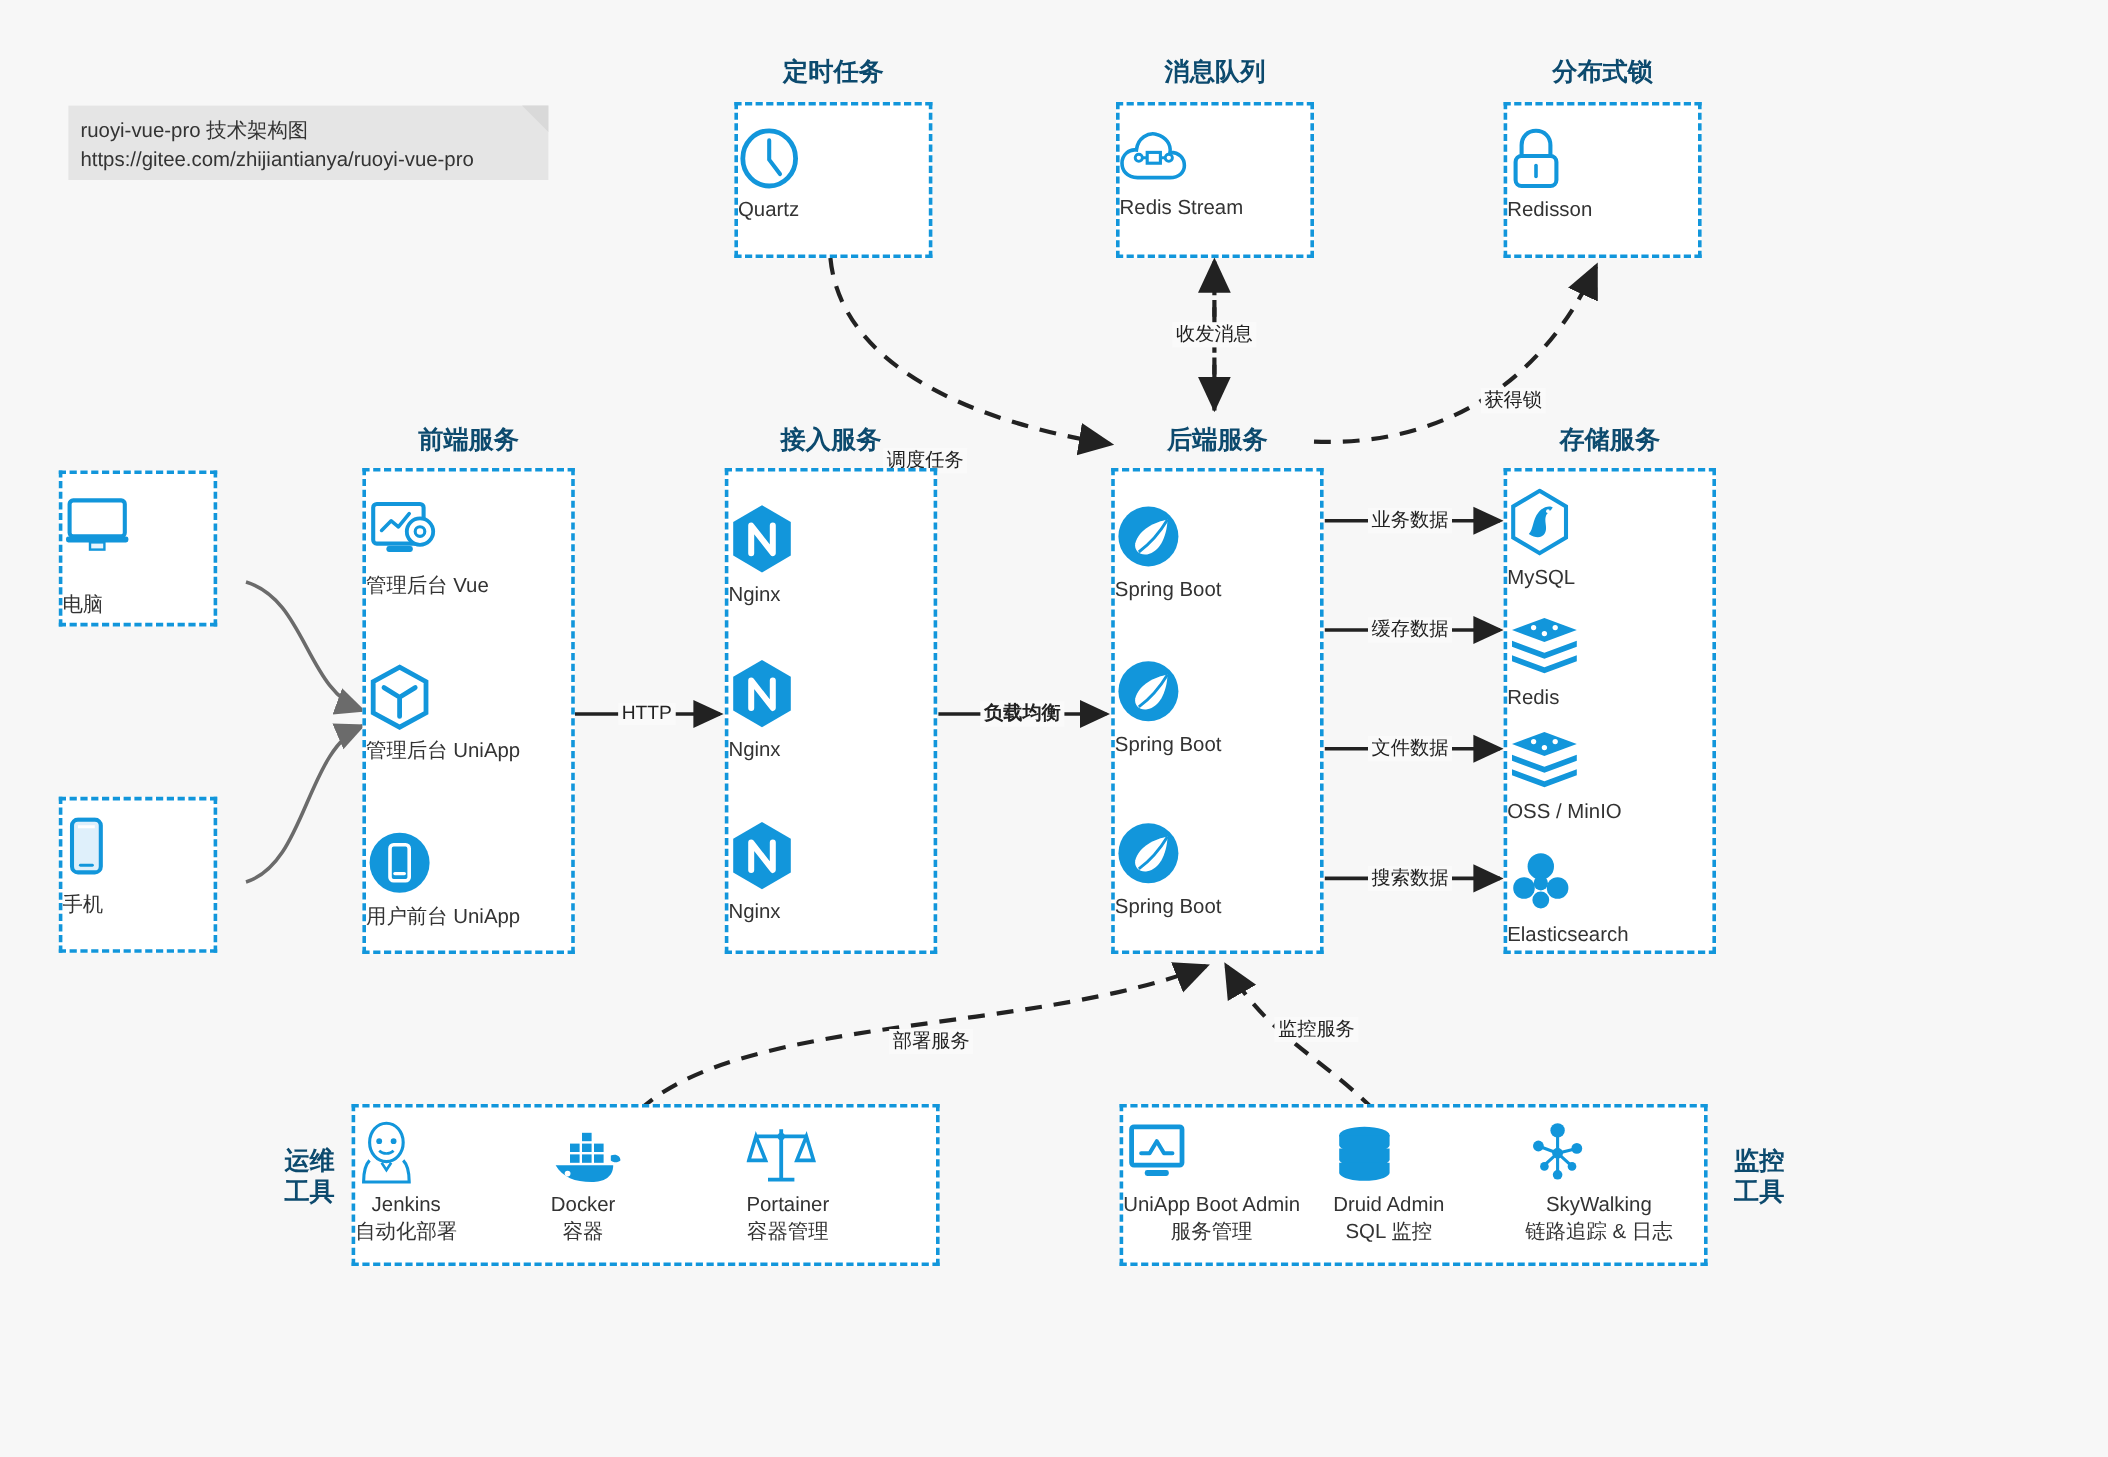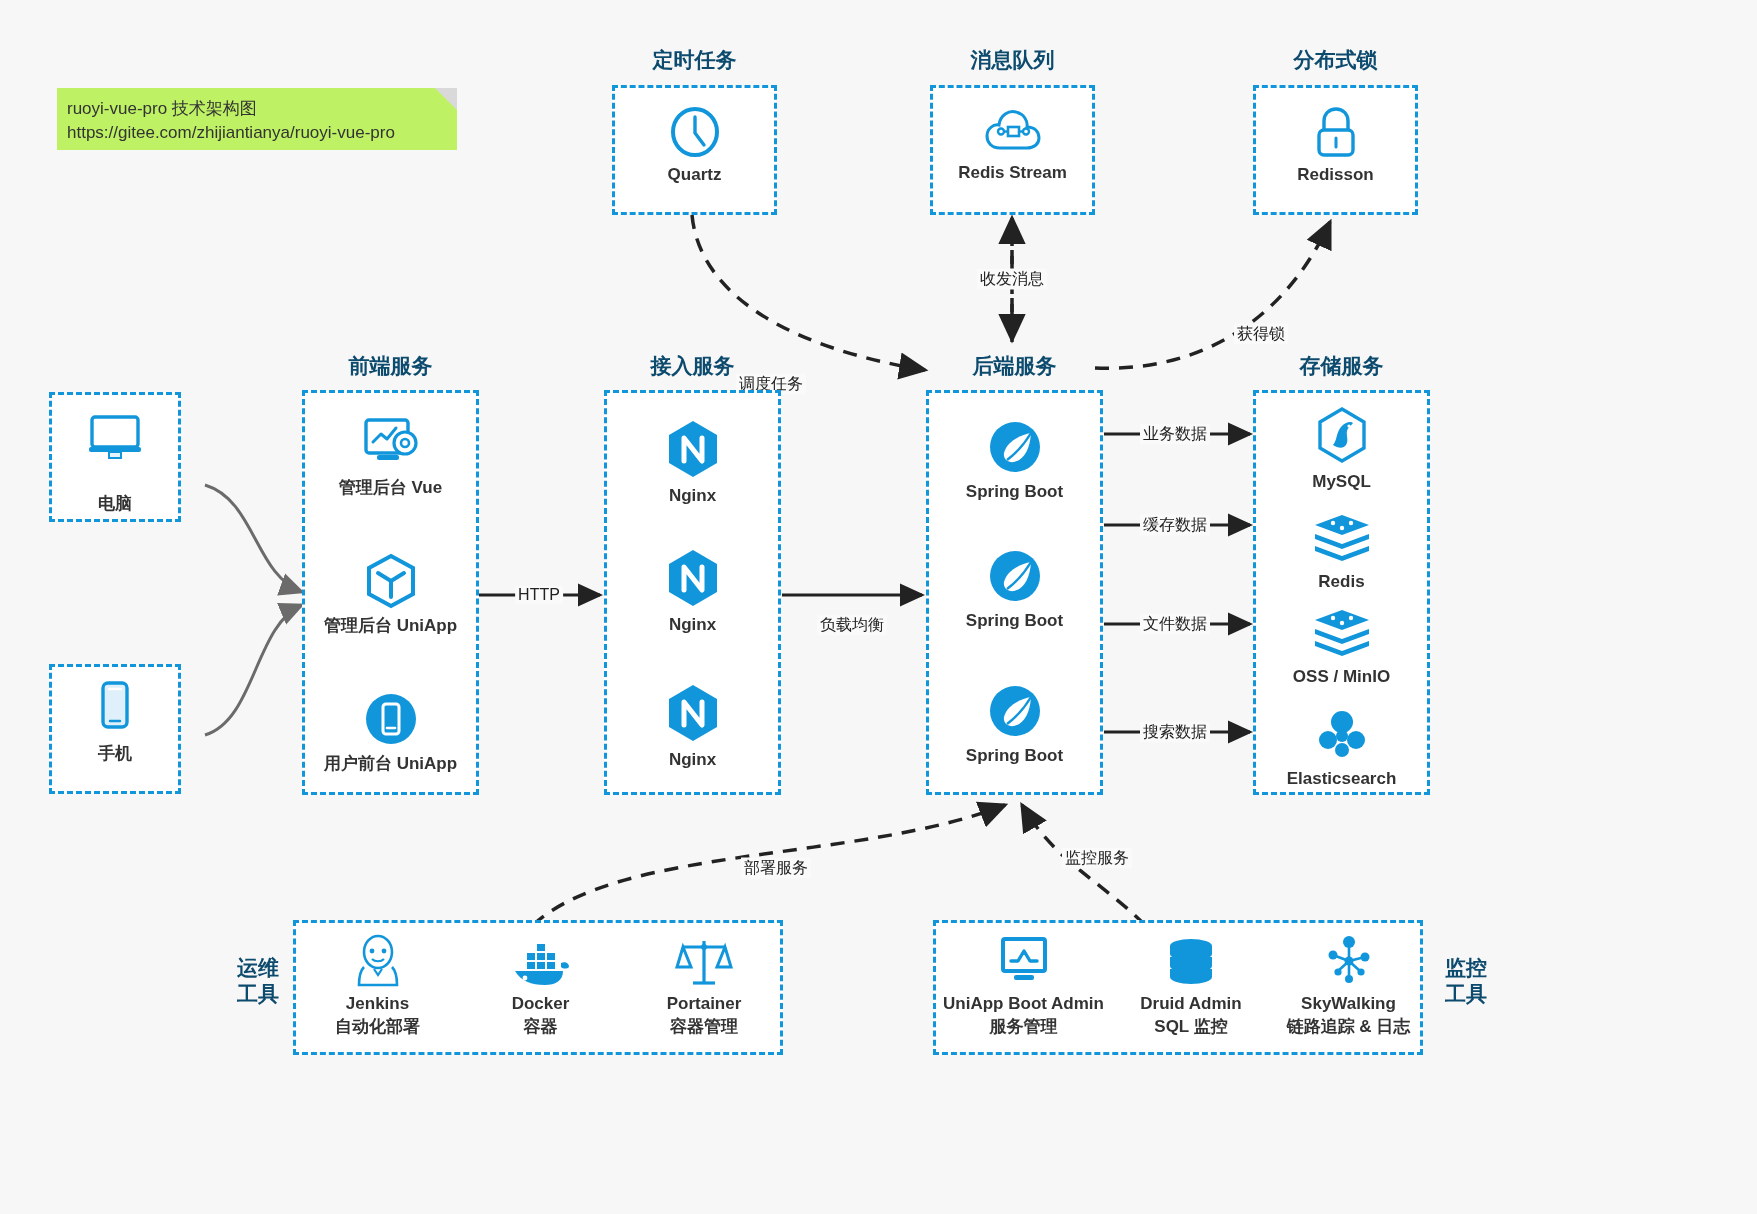--- a/index.html
+++ b/index.html
@@ -7,21 +7,21 @@
     width:1757px;height:1214px;
     background:#f7f7f7;
     font-family:"Liberation Sans","DejaVu Sans",sans-serif;
     position:relative;overflow:hidden;
   }
   .stage{position:absolute;inset:0;}
 
   
   .note{
     position:absolute;left:57px;top:88px;width:400px;height:62px;
-    background:#bef264;
+    background:#e5e5e5;
     box-shadow:0 0 0 0 transparent;
   }
   .note .fold{
     position:absolute;right:0;top:0;width:0;height:0;
     border-left:22px solid transparent;border-top:22px solid #d9d9d9;
   }
   .note .txt{
     position:absolute;left:10px;top:8px;right:26px;
     font-size:17px;color:#333;line-height:1.55;white-space:nowrap;
   }
@@ -36,23 +36,22 @@
   .grp-title{
     position:absolute;
     color:#0c4a6e;font-weight:bold;font-size:21px;
     text-align:center;white-space:nowrap;
   }
   .grp-title.vert{line-height:1.25;}
 
   
   .node{
     position:absolute;left:0;right:0;
-    display:flex;flex-direction:column;align-items:center;
+    display:flex;flex-direction:column;align-items:flex-start;
     justify-content:flex-start;
-    font-weight:bold;
   }
   .node .ico{display:block;}
   .node .lbl{
     margin-top:6px;font-size:17px;color:#333;text-align:center;
     line-height:1.35;white-space:nowrap;
   }
   .node .lbl .sub{display:block;}
 
   
   .elabel{
@@ -102,21 +101,21 @@
     <path d="M1012,250 L1012,340" fill="none" stroke="#222" stroke-width="3.5" stroke-dasharray="14 10" marker-end="url(#ah)"></path>
 
     <path d="M1095,368 C1190,372 1280,330 1330,222" fill="none" stroke="#222" stroke-width="3.5" stroke-dasharray="14 10" marker-end="url(#ah)"></path>
 
     <path d="M533,925 C620,845 860,862 1005,805" fill="none" stroke="#222" stroke-width="3.5" stroke-dasharray="14 10" marker-end="url(#ah)"></path>
 
     <path d="M1145,925 C1100,880 1055,862 1022,805" fill="none" stroke="#222" stroke-width="3.5" stroke-dasharray="14 10" marker-end="url(#ah)"></path>
   </svg>
 
   <div class="elabel" style="left:539px;top:595px;">HTTP</div>
-  <div class="elabel" style="left:852px;top:625px;">负载均衡</div>
+  <div class="elabel" style="left:852px;top:595px;font-weight:bold;">负载均衡</div>
   <div class="elabel" style="left:771px;top:336px;margin-top:48px;">调度任务</div>
   <div class="elabel" style="left:1012px;top:279px;">收发消息</div>
   <div class="elabel" style="left:1261px;top:334px;">获得锁</div>
   <div class="elabel" style="left:1175px;top:434px;font-family:Liberation Mono, monospace;">业务数据</div>
   <div class="elabel" style="left:1175px;top:525px;">缓存数据</div>
   <div class="elabel" style="left:1175px;top:624px;">文件数据</div>
   <div class="elabel" style="left:1175px;top:732px;text-align:center;">搜索数据</div>
   <div class="elabel" style="left:776px;top:868px;">部署服务</div>
   <div class="elabel" style="left:1097px;top:858px;">监控服务</div>
 

